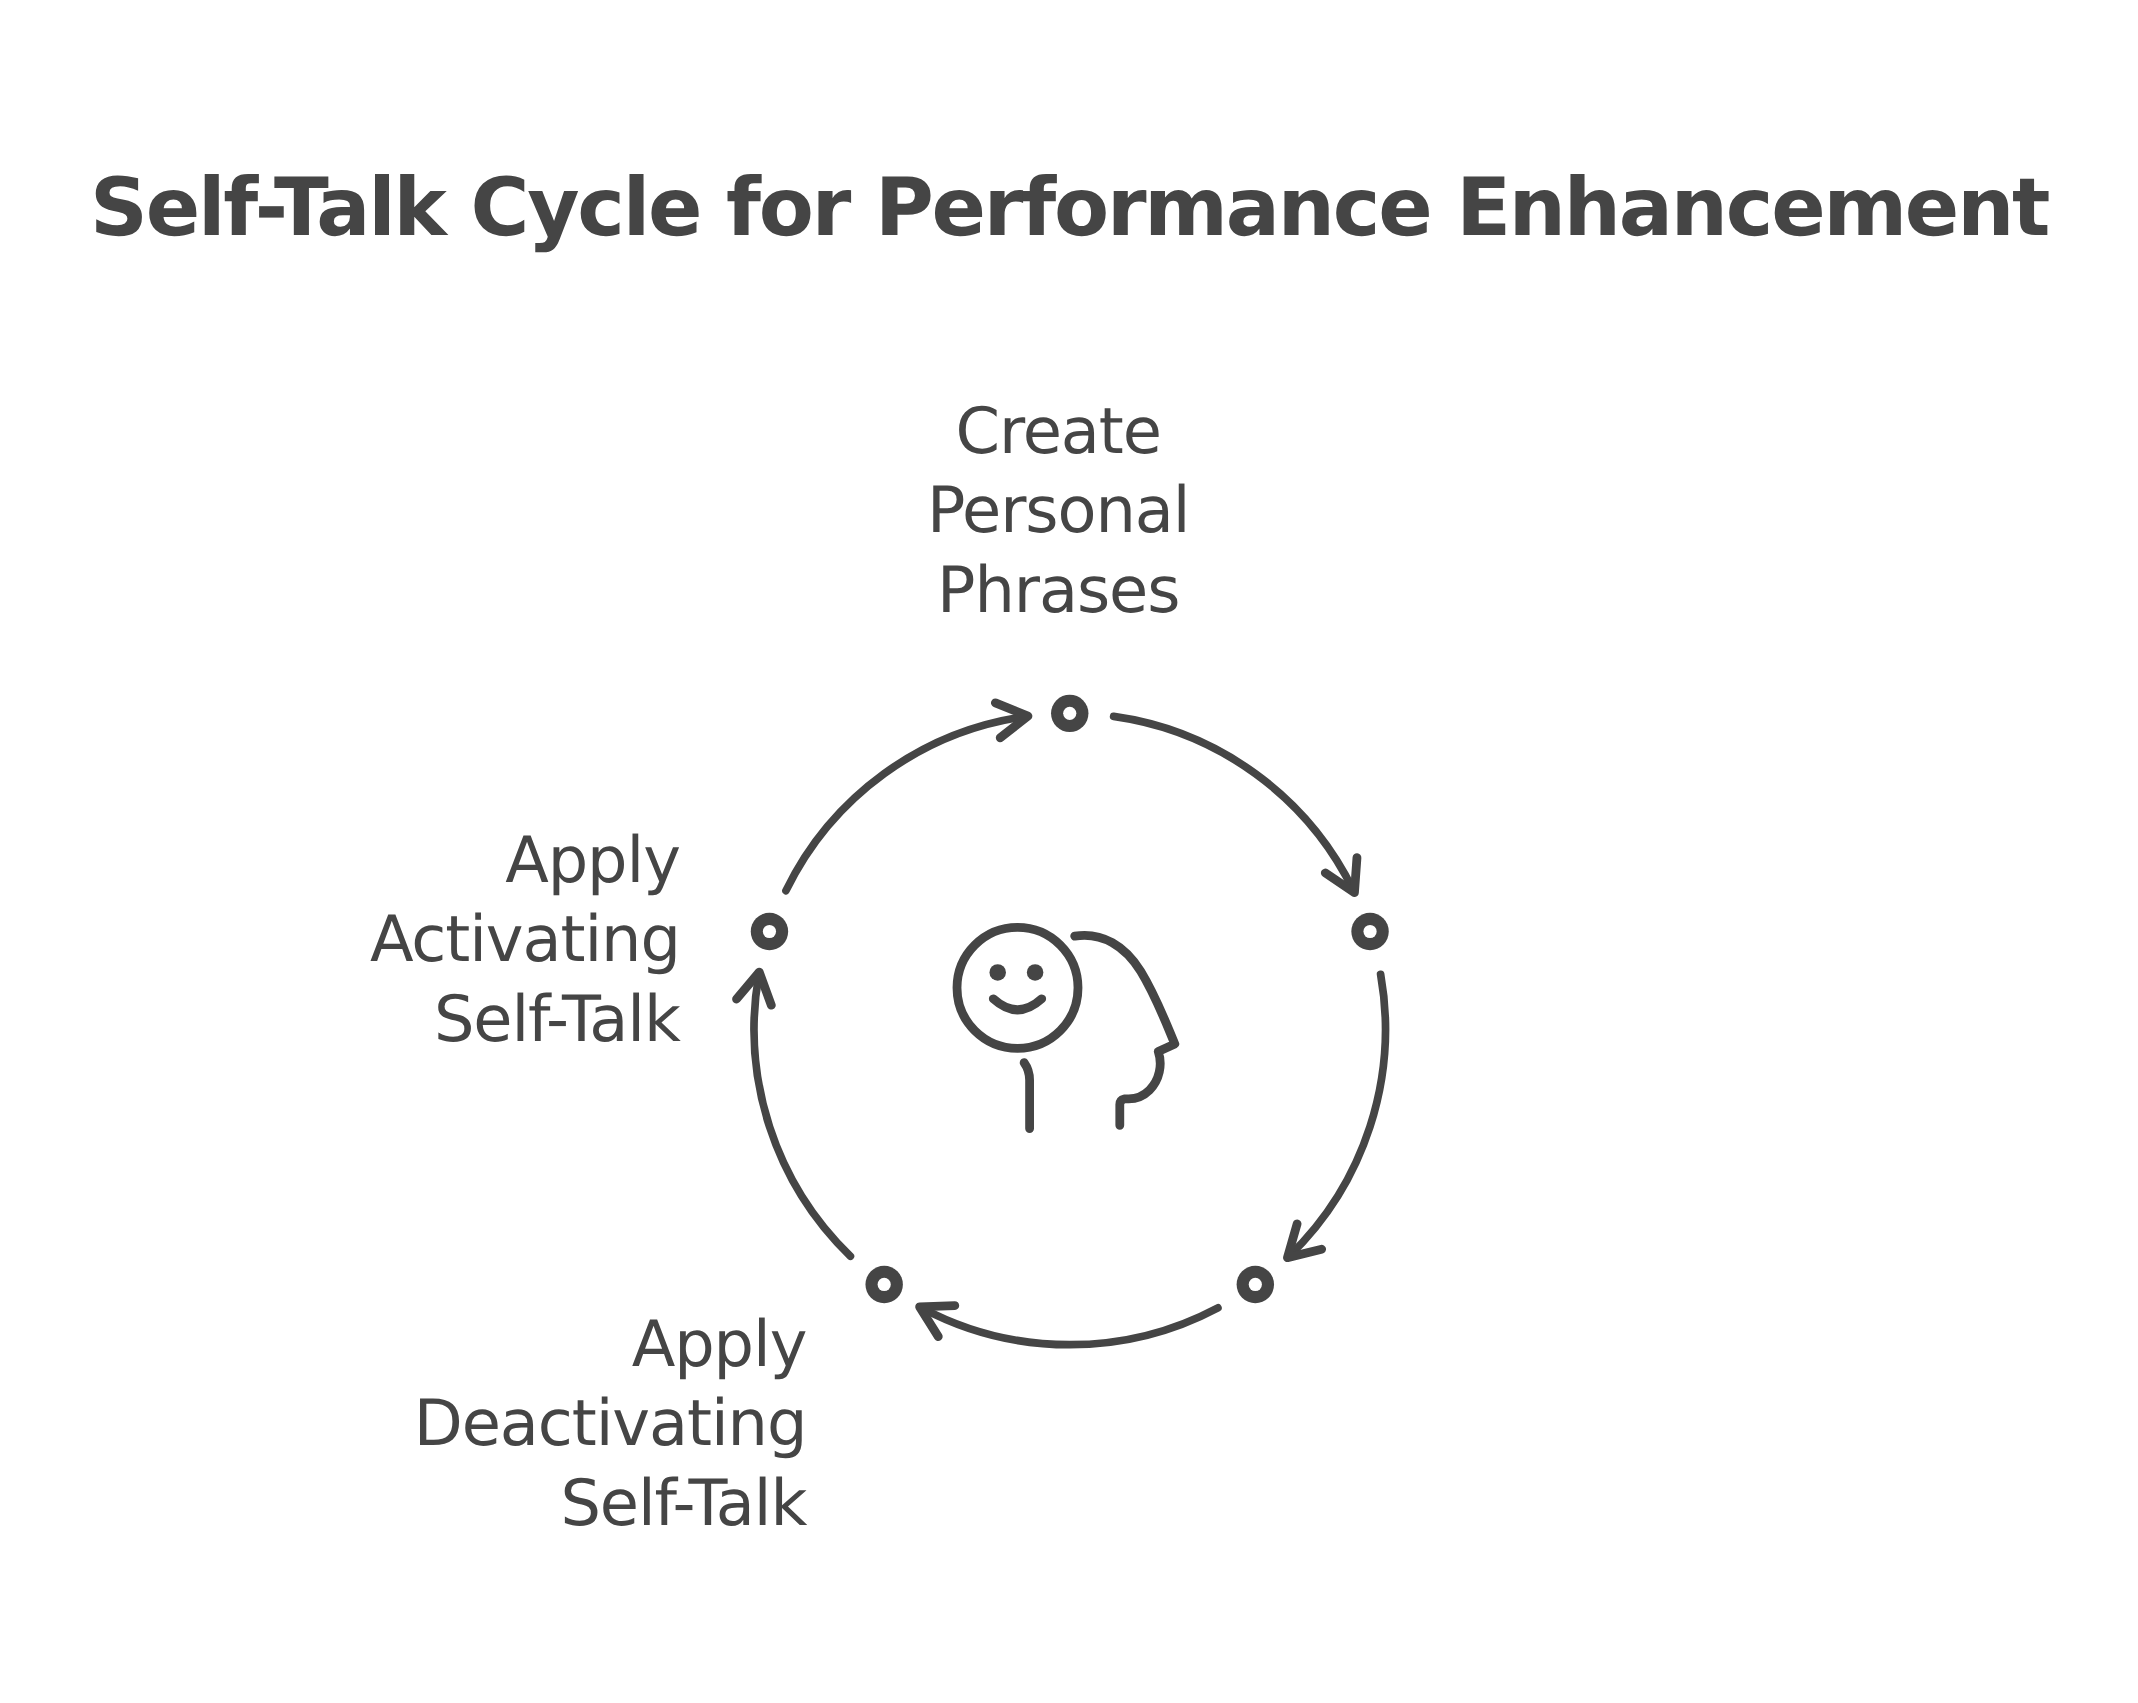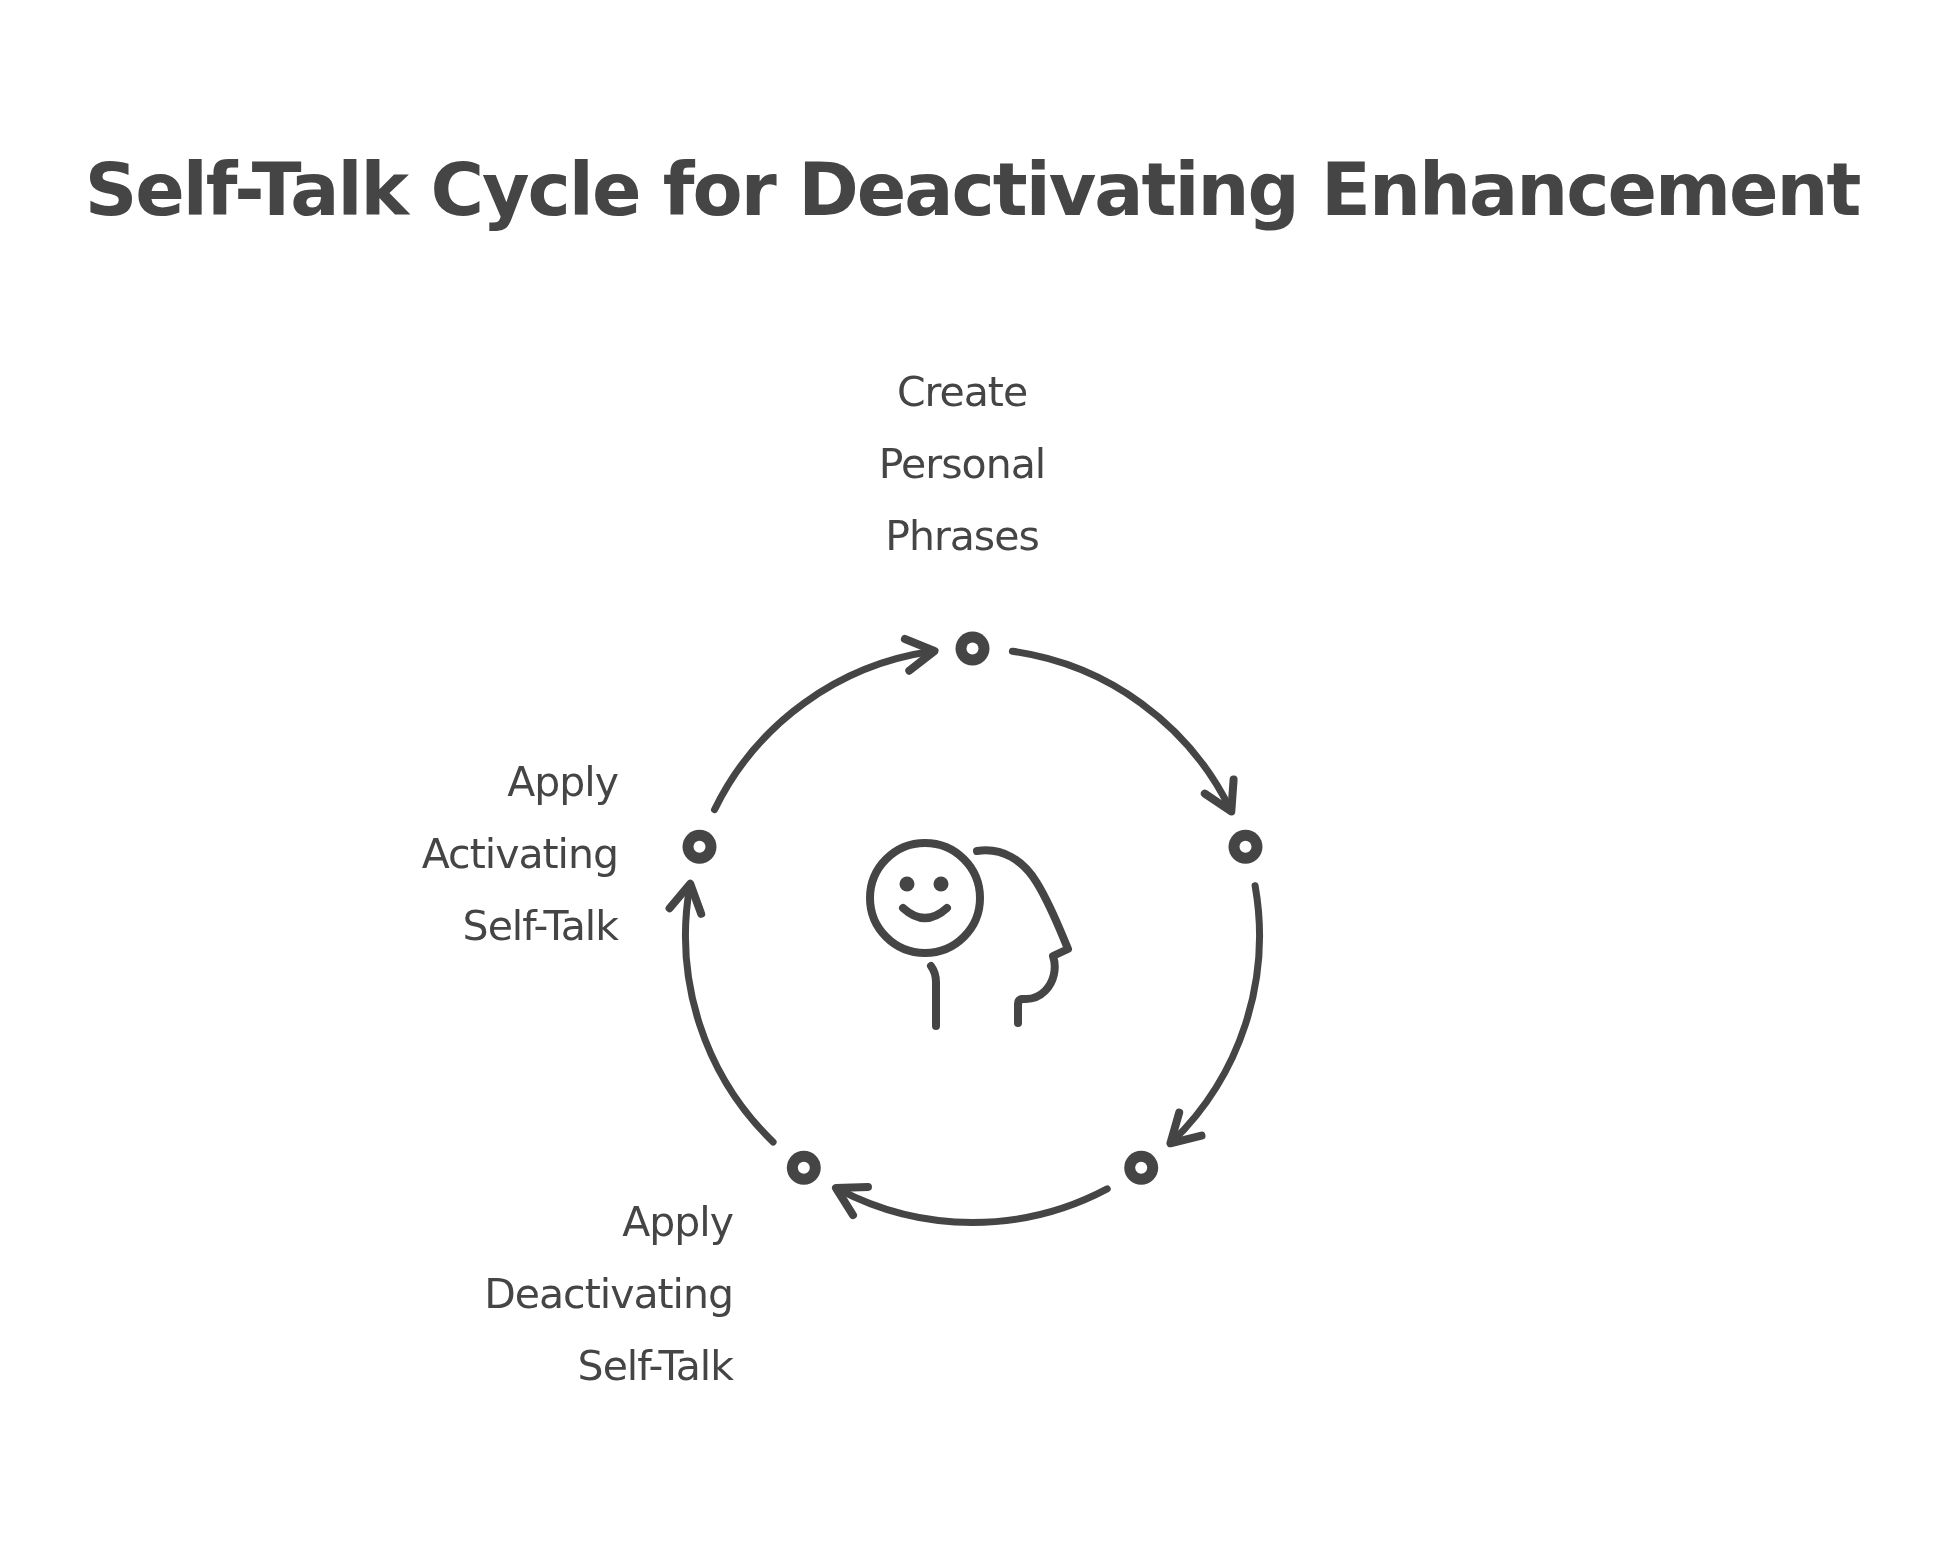--- a/index.html
+++ b/index.html
@@ -27,38 +27,38 @@
     color: var(--ink);
   }
   .cycle-svg {
     position: absolute;
     left: 0; top: 0;
     width: 1944px;
     height: 1548px;
   }
   .step-label {
     position: absolute;
-    font-size: 41px;
+    font-size: 58px;
     line-height: 72px;
     letter-spacing: -1px;
     white-space: pre-line;
     color: var(--ink);
   }
   .step-top          { left: 962px;  top: 356px;  transform: translateX(-50%); text-align: center; }
   .step-right        { left: 1322px; top: 770px;  text-align: left; }
   .step-bottom-right { left: 1213px; top: 1186px; text-align: left; }
   .step-bottom-left  { right: 1211px; top: 1186px; text-align: right; }
   .step-left         { right: 1326px; top: 746px; text-align: right; }
 </style>
 </head>
 <body>
 
 <div class="page">
 
-  <h1 class="title">Self-Talk Cycle for Deactivating Enhancement</h1>
+  <h1 class="title">Self-Talk Cycle for Performance Enhancement</h1>
 
   <svg class="cycle-svg" viewBox="0 0 1944 1548" xmlns="http://www.w3.org/2000/svg">
 
     <g id="cycle-geометry"></g>
     <g id="cycle-geo">
         <path d="M 1012.4 651.3 A 287 287 0 0 1 1230.5 809.7" fill="none" stroke="#454545" stroke-width="7" stroke-linecap="round"></path>
         <path d="M 1233.6 779.6 L 1231.3 811.5 L 1204.8 793.6" fill="none" stroke="#454545" stroke-width="8" stroke-linecap="round" stroke-linejoin="round"></path>
         <path d="M 1255.1 885.7 A 287 287 0 0 1 1171.9 1142.0" fill="none" stroke="#454545" stroke-width="7" stroke-linecap="round"></path>
         <path d="M 1201.5 1135.6 L 1170.4 1143.3 L 1179.2 1112.6" fill="none" stroke="#454545" stroke-width="8" stroke-linecap="round" stroke-linejoin="round"></path>
         <path d="M 1107.2 1188.9 A 287 287 0 0 1 837.8 1188.9" fill="none" stroke="#454545" stroke-width="7" stroke-linecap="round"></path>

